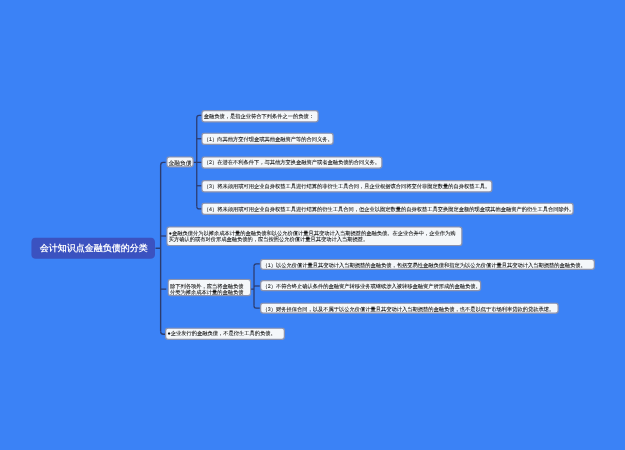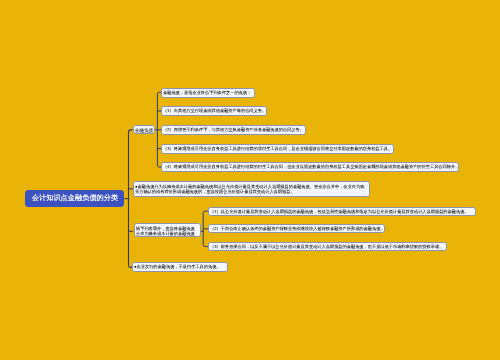--- a/index.html
+++ b/index.html
@@ -1,20 +1,20 @@
 <!DOCTYPE html>
 <html><head>
 <meta charset="utf-8">
 <title>金融负债的分类</title>
 <style>
   html,body{margin:0;padding:0;background:#ffffff;}
   body{width:500px;height:360px;overflow:hidden;
        font-family:"Liberation Sans","DejaVu Sans",sans-serif;
        -webkit-font-smoothing:antialiased;text-rendering:geometricPrecision;}
-  #stage{position:relative;width:500px;height:360px;background:#eab308;}
+  #stage{position:relative;width:500px;height:360px;background:#3b82f6;}
   .node{will-change:transform;}
   #links{position:absolute;left:0;top:0;width:500px;height:360px;}
 
   .node{position:absolute;box-sizing:border-box;}
 
   
   .root-node{
     background:#3B52C0;border-radius:3.5px;
     display:flex;align-items:center;justify-content:center;
   }

